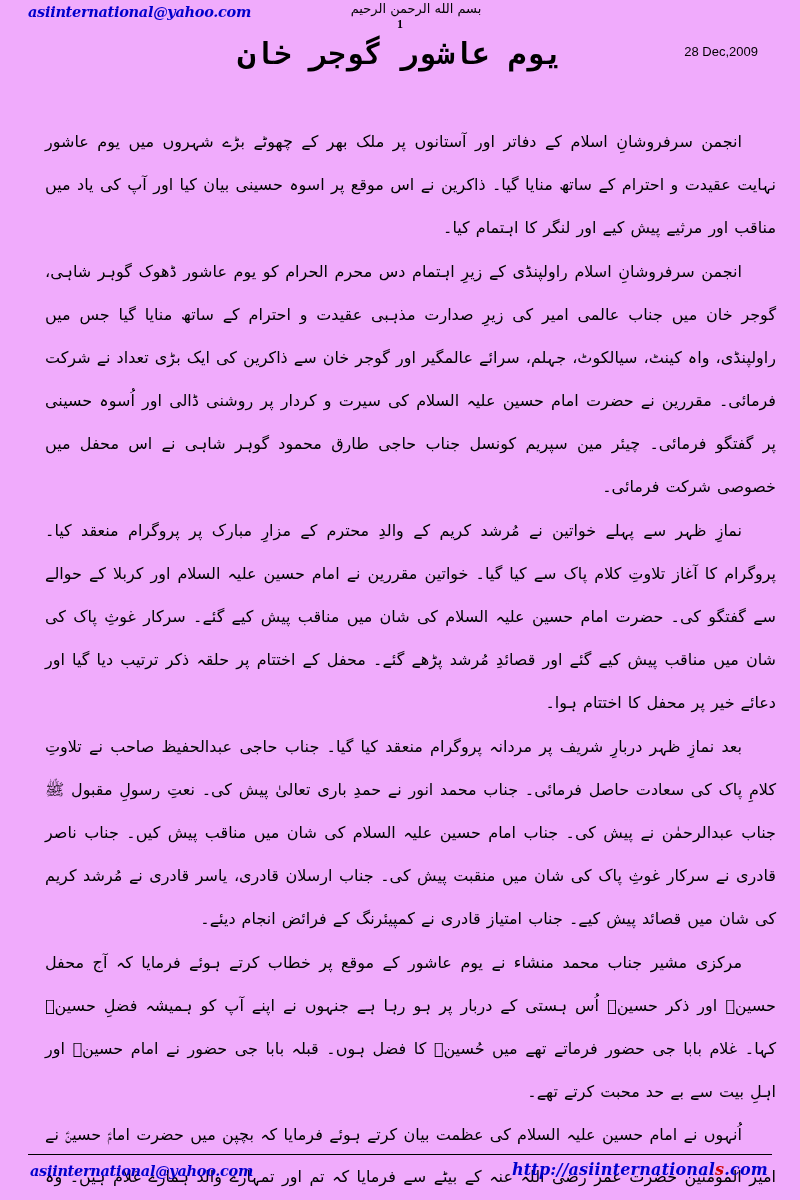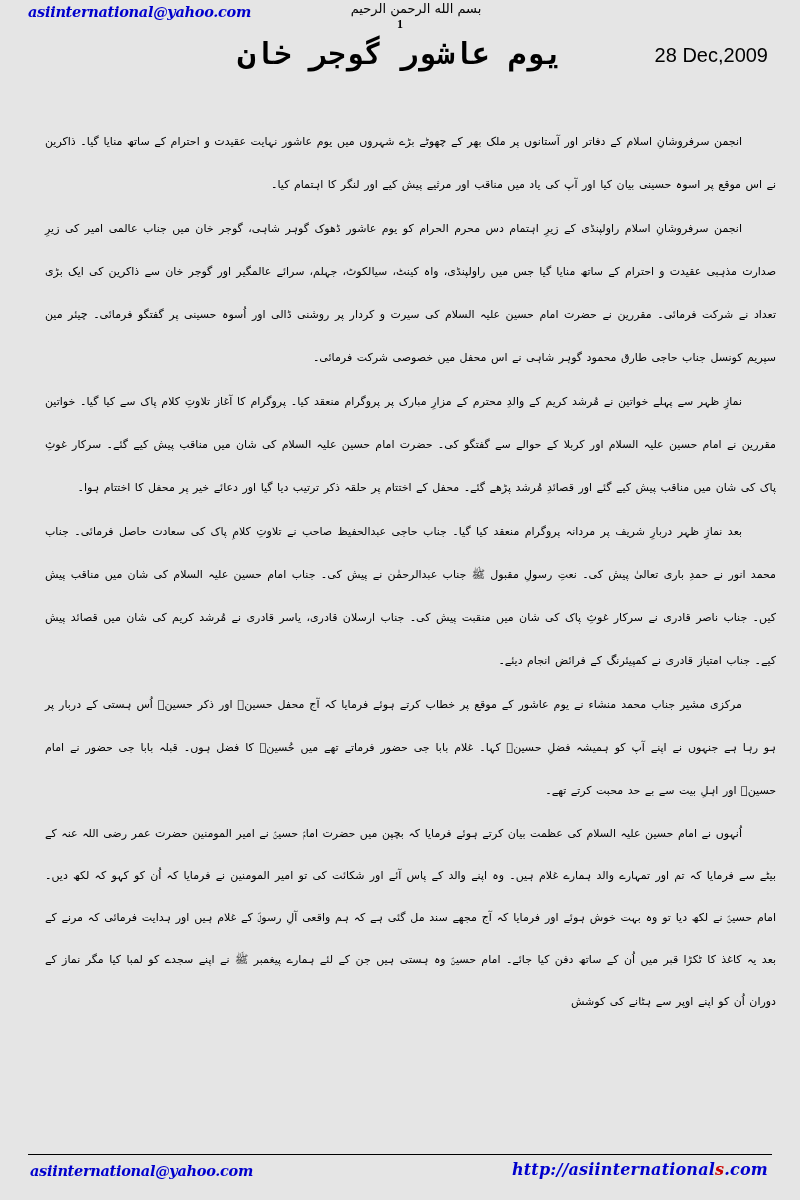--- a/index.html
+++ b/index.html
@@ -15,21 +15,21 @@
     overflow: hidden;
     font-family: "DejaVu Sans", sans-serif;
     color: #000000;
   }
 
   .page {
     position: absolute;
     left: 0; top: 0;
     width: 800px;
     height: 1200px;
-    background: #e5e5e5;
+    background: #f0abfc;
   }
 
   
   .header {
     position: absolute;
     left: 0; top: 0;
     width: 800px;
     height: 112px;
   }
   .hdr-email {
@@ -63,24 +63,24 @@
     top: 17px;
     width: 800px;
     text-align: center;
     font-family: "Liberation Serif", serif;
     font-weight: bold;
     font-size: 12px;
     color: #000;
   }
   .hdr-date {
     position: absolute;
-    right: 32px;
+    right: 42px;
     top: 44px;
     font-family: "Liberation Sans", sans-serif;
-    font-size: 20px;
+    font-size: 13px;
     color: #000;
     white-space: nowrap;
   }
   .hdr-title {
     position: absolute;
     left: 0;
     top: 36px;
     width: 800px;
     text-align: center;
     direction: rtl;
@@ -100,21 +100,21 @@
     width: 748px;
     direction: rtl;
     text-align: justify;
     text-align-last: justify;
   }
   .para {
     direction: rtl;
     text-align: justify;
     text-align-last: right;
     font-family: "DejaVu Sans", sans-serif;
-    font-size: 11px;
+    font-size: 16px;
     line-height: 43px;
     color: #000;
     text-indent: 34px;
     margin: 0 0 1px 17px;
     word-spacing: 1px;
     unicode-bidi: isolate;
   }
   .para.tight { line-height: 42px; }
 
   

